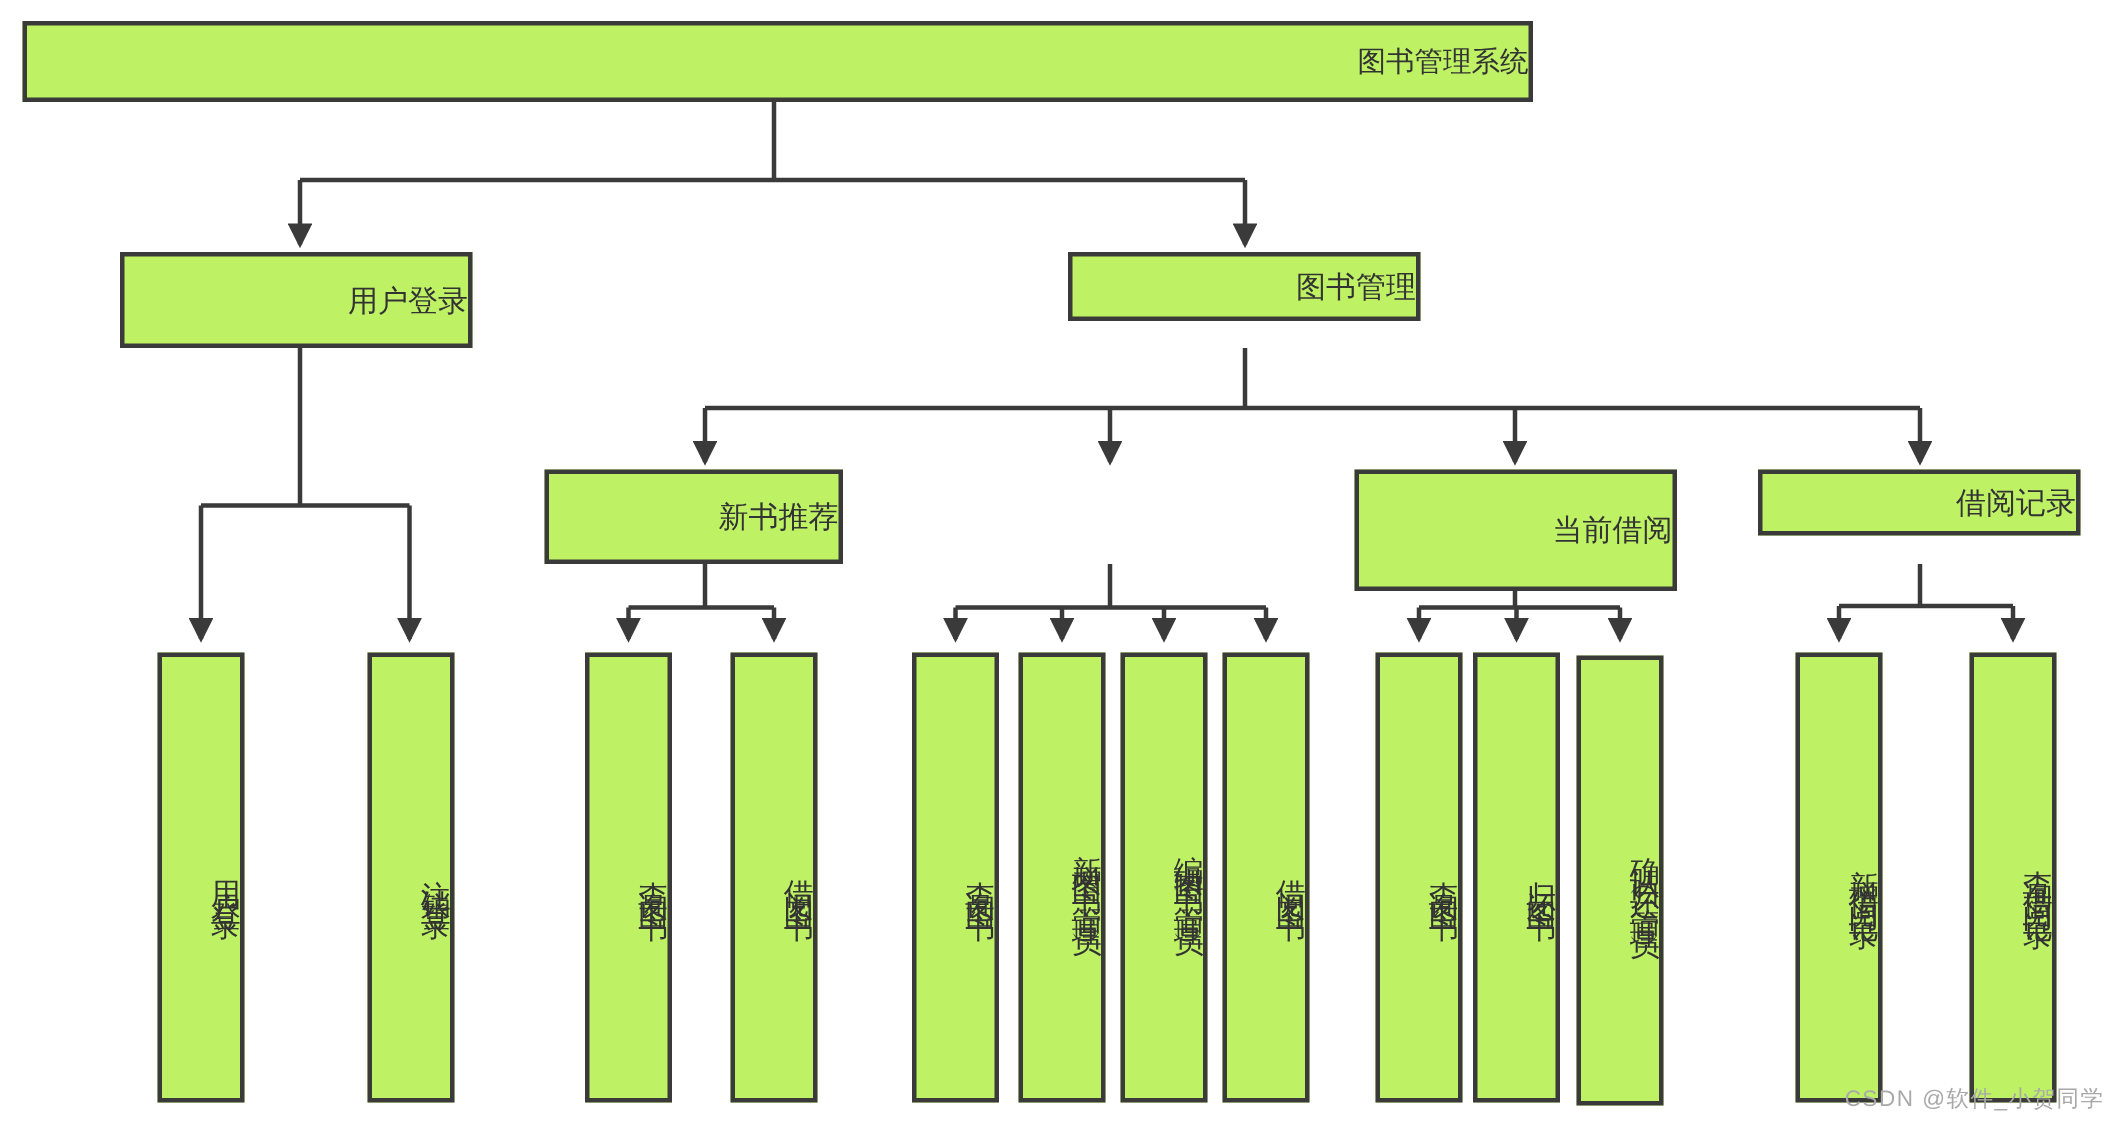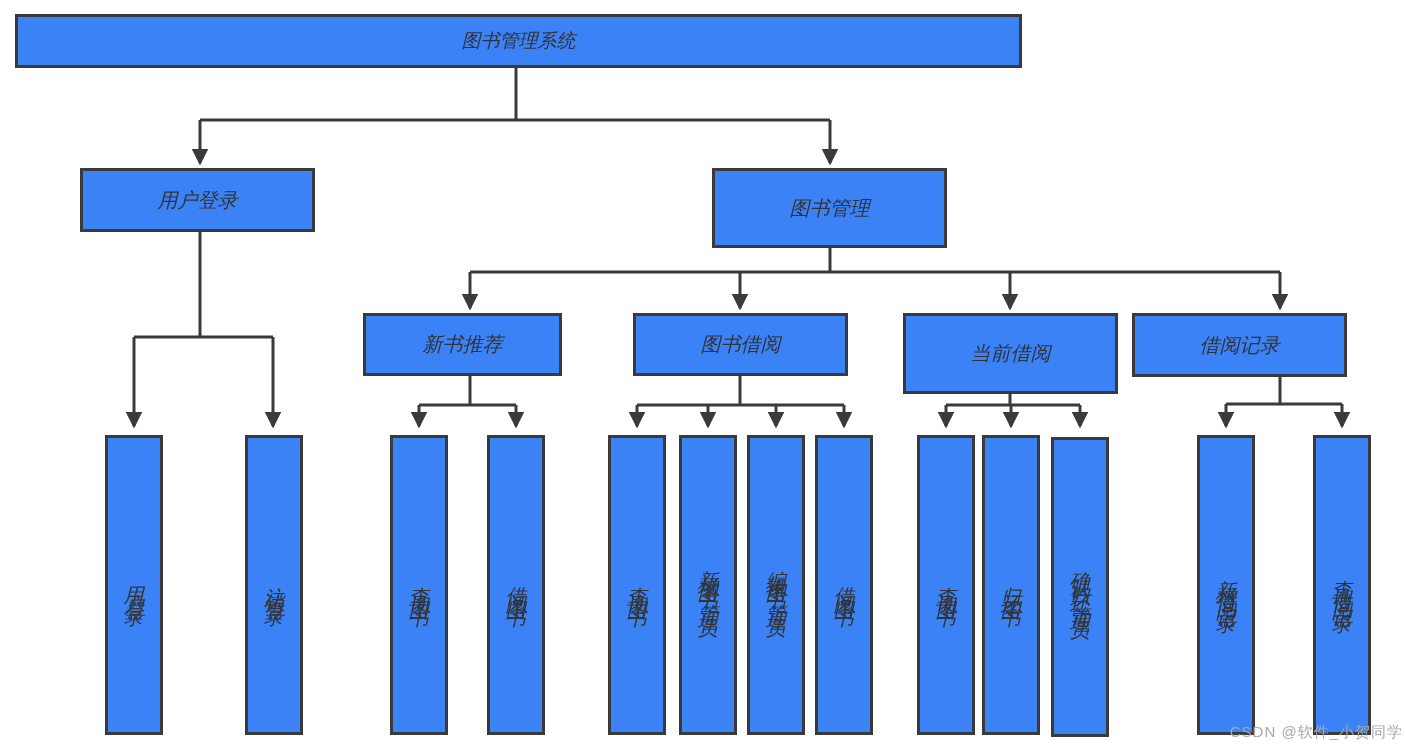--- a/index.html
+++ b/index.html
@@ -16,29 +16,28 @@
     position:relative;
     overflow:hidden;
     color:var(--text);
   }
   #stage{position:absolute;left:0;top:0;width:1405px;height:747px;}
   svg.wires{position:absolute;left:0;top:0;width:1405px;height:747px;z-index:1;}
   .cline{stroke:var(--line);stroke-width:3;fill:none;}
   .node{
     position:absolute;
     box-sizing:border-box;
-    background:#3b82f6;
+    background:#bef264;
     border:3px solid var(--line);
     display:flex;
     align-items:center;
-    justify-content:center;
+    justify-content:flex-end;
     z-index:2;
     font-size:20px;
     color:var(--text);
-    font-style:italic;
   }
   .node.root{font-size:19px;}
   .leaf .vtext{
     writing-mode:vertical-rl;
     text-orientation:mixed;
     letter-spacing:7px;
     line-height:1;
     font-size:20px;
     white-space:nowrap;
   }
@@ -106,34 +105,31 @@
     <path class="cline" d="M1342,404 V426" marker-end="url(#arrow)"></path>
   </svg>
 
   <div class="node root" style="left:15px;top:14px;width:1007px;height:54px">
     <span>图书管理系统</span>
   </div>
 
   <div class="node" style="left:80px;top:168px;width:235px;height:64px">
     <span>用户登录</span>
   </div>
-  <div class="node" style="left:712px;top:168px;width:235px;height:80px">
+  <div class="node" style="left:712px;top:168px;width:235px;height:46px">
     <span>图书管理</span>
   </div>
 
   <div class="node" style="left:363px;top:313px;width:199px;height:63px">
     <span>新书推荐</span>
   </div>
-  <div class="node" style="left:633px;top:313px;width:215px;height:63px">
-    <span>图书借阅</span>
-  </div>
   <div class="node" style="left:903px;top:313px;width:215px;height:81px">
     <span>当前借阅</span>
   </div>
-  <div class="node" style="left:1132px;top:313px;width:215px;height:64px">
+  <div class="node" style="left:1172px;top:313px;width:215px;height:44px">
     <span>借阅记录</span>
   </div>
 
   <div class="node leaf" style="left:105px;top:435px;width:58px;height:300px">
     <span class="vtext">用户登录</span>
   </div>
   <div class="node leaf" style="left:245px;top:435px;width:58px;height:300px">
     <span class="vtext">注销登录</span>
   </div>
 

